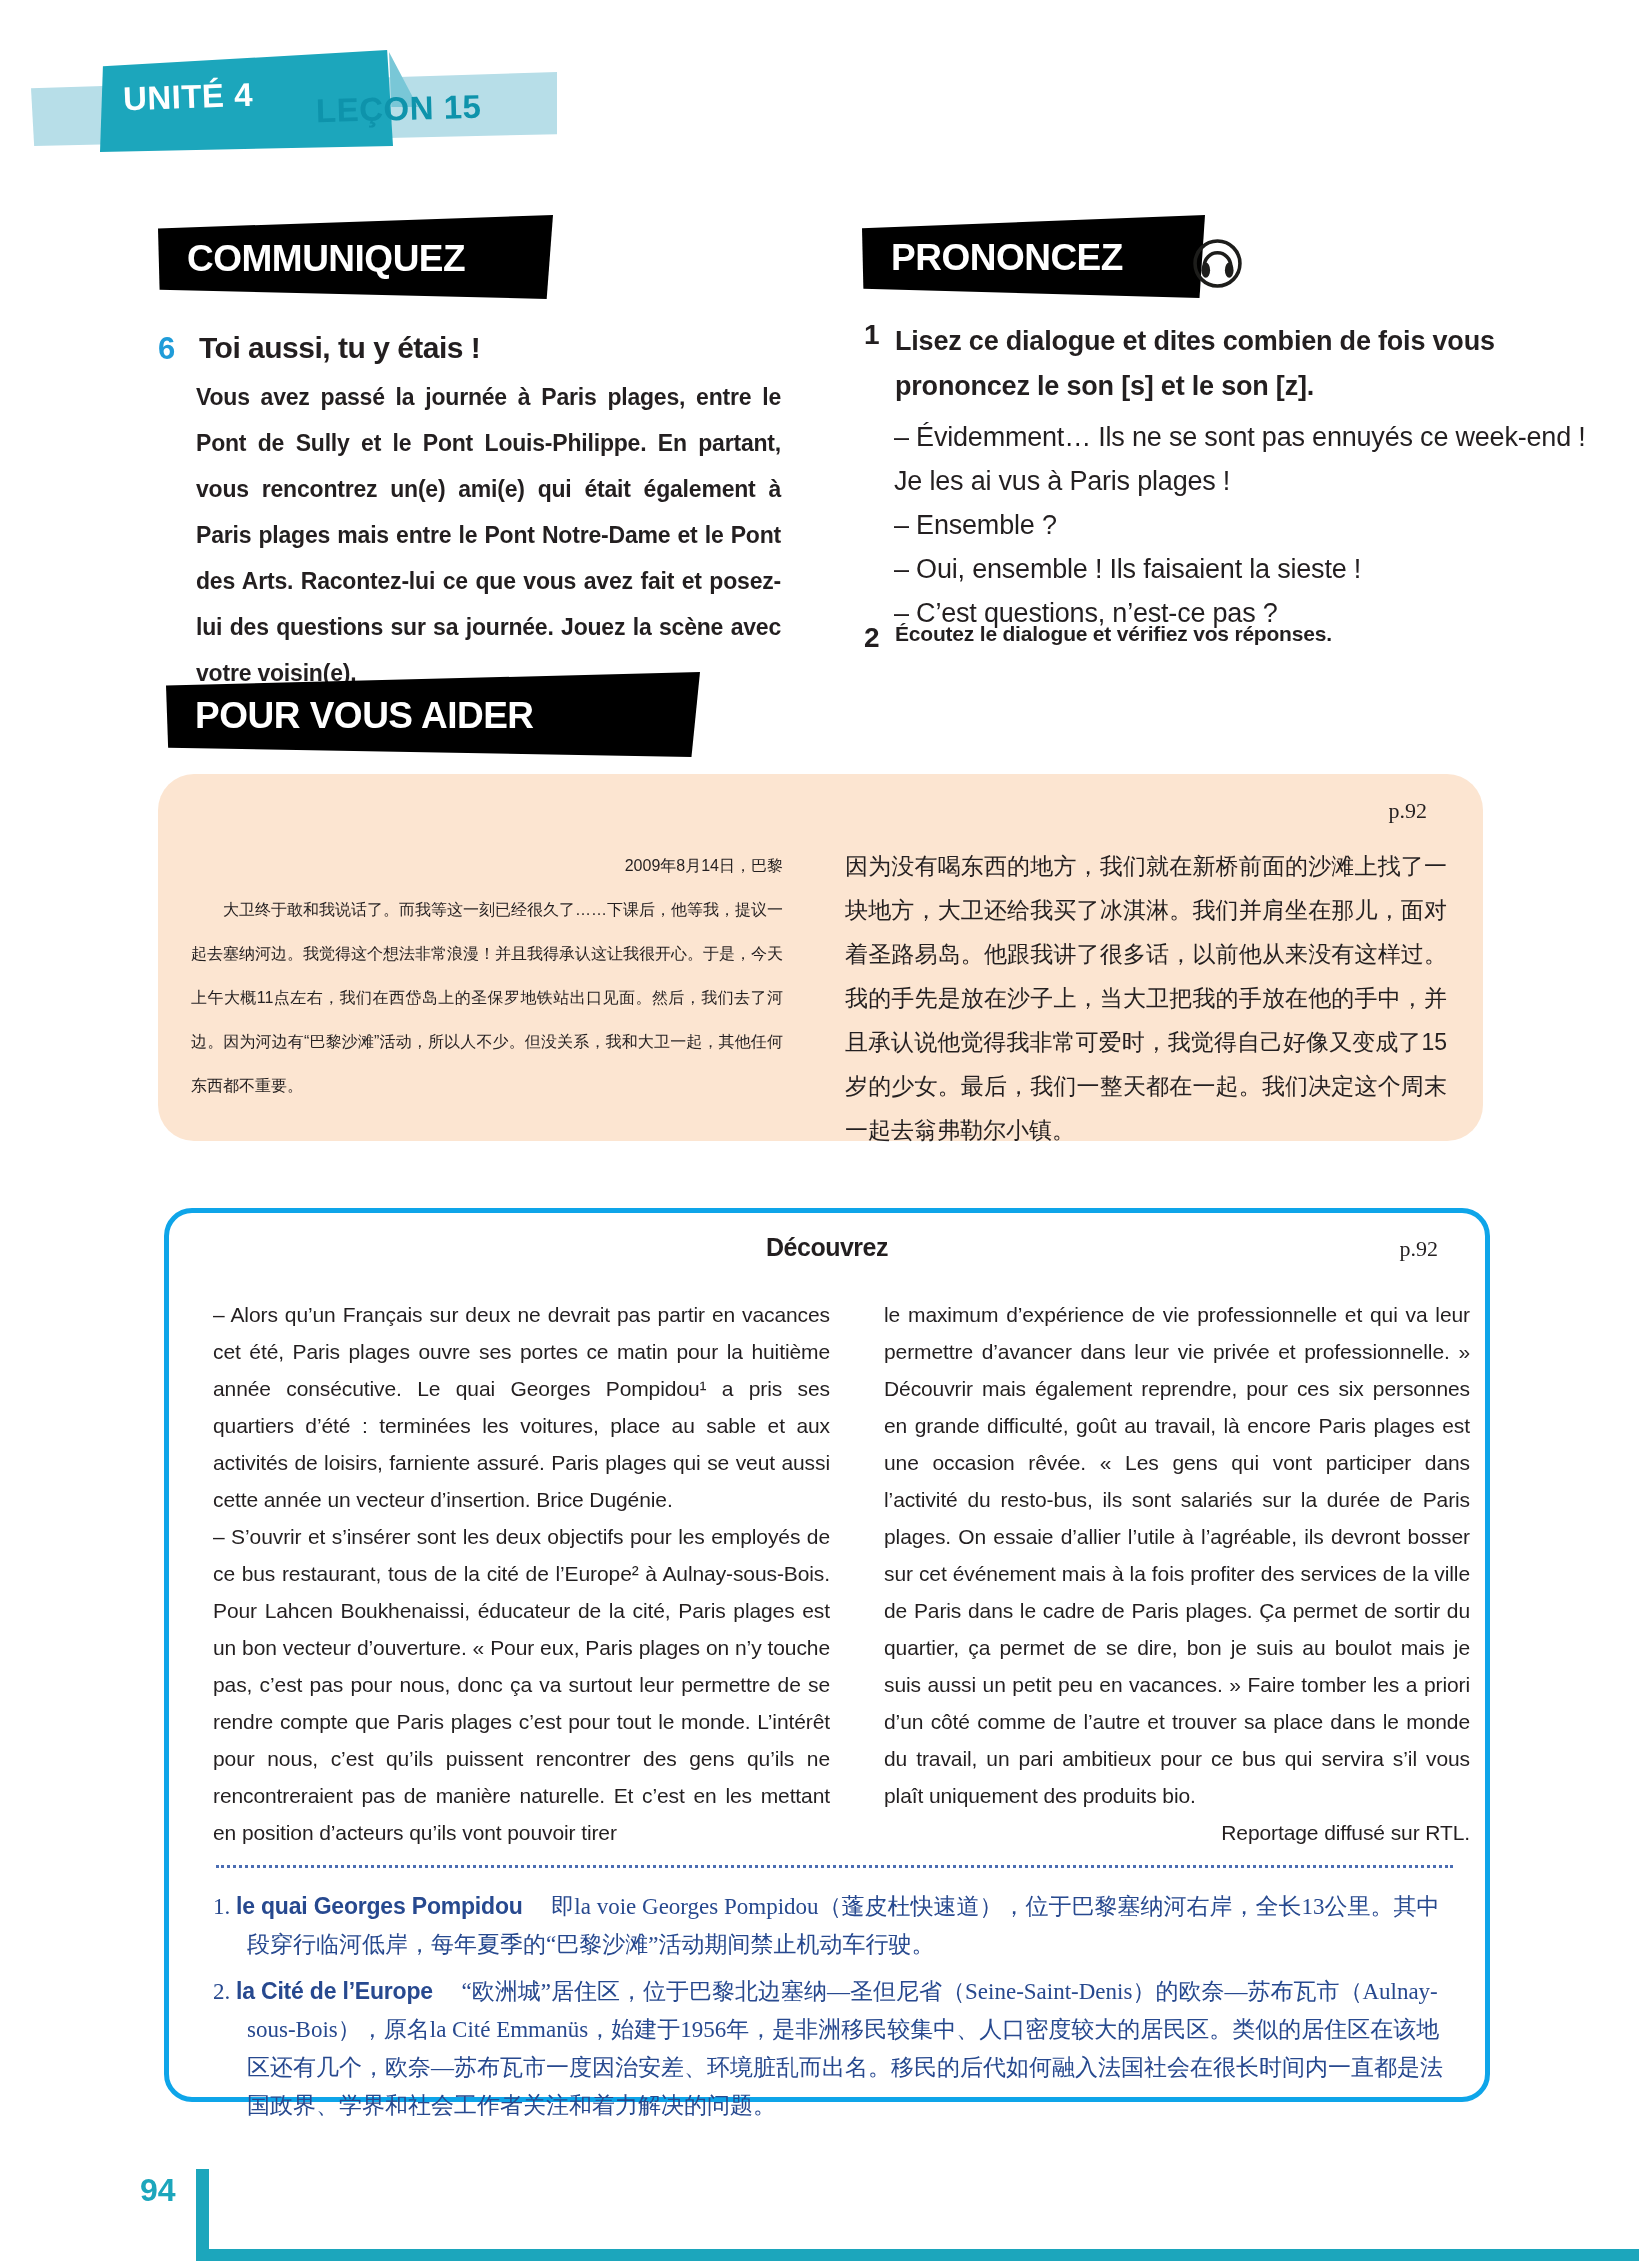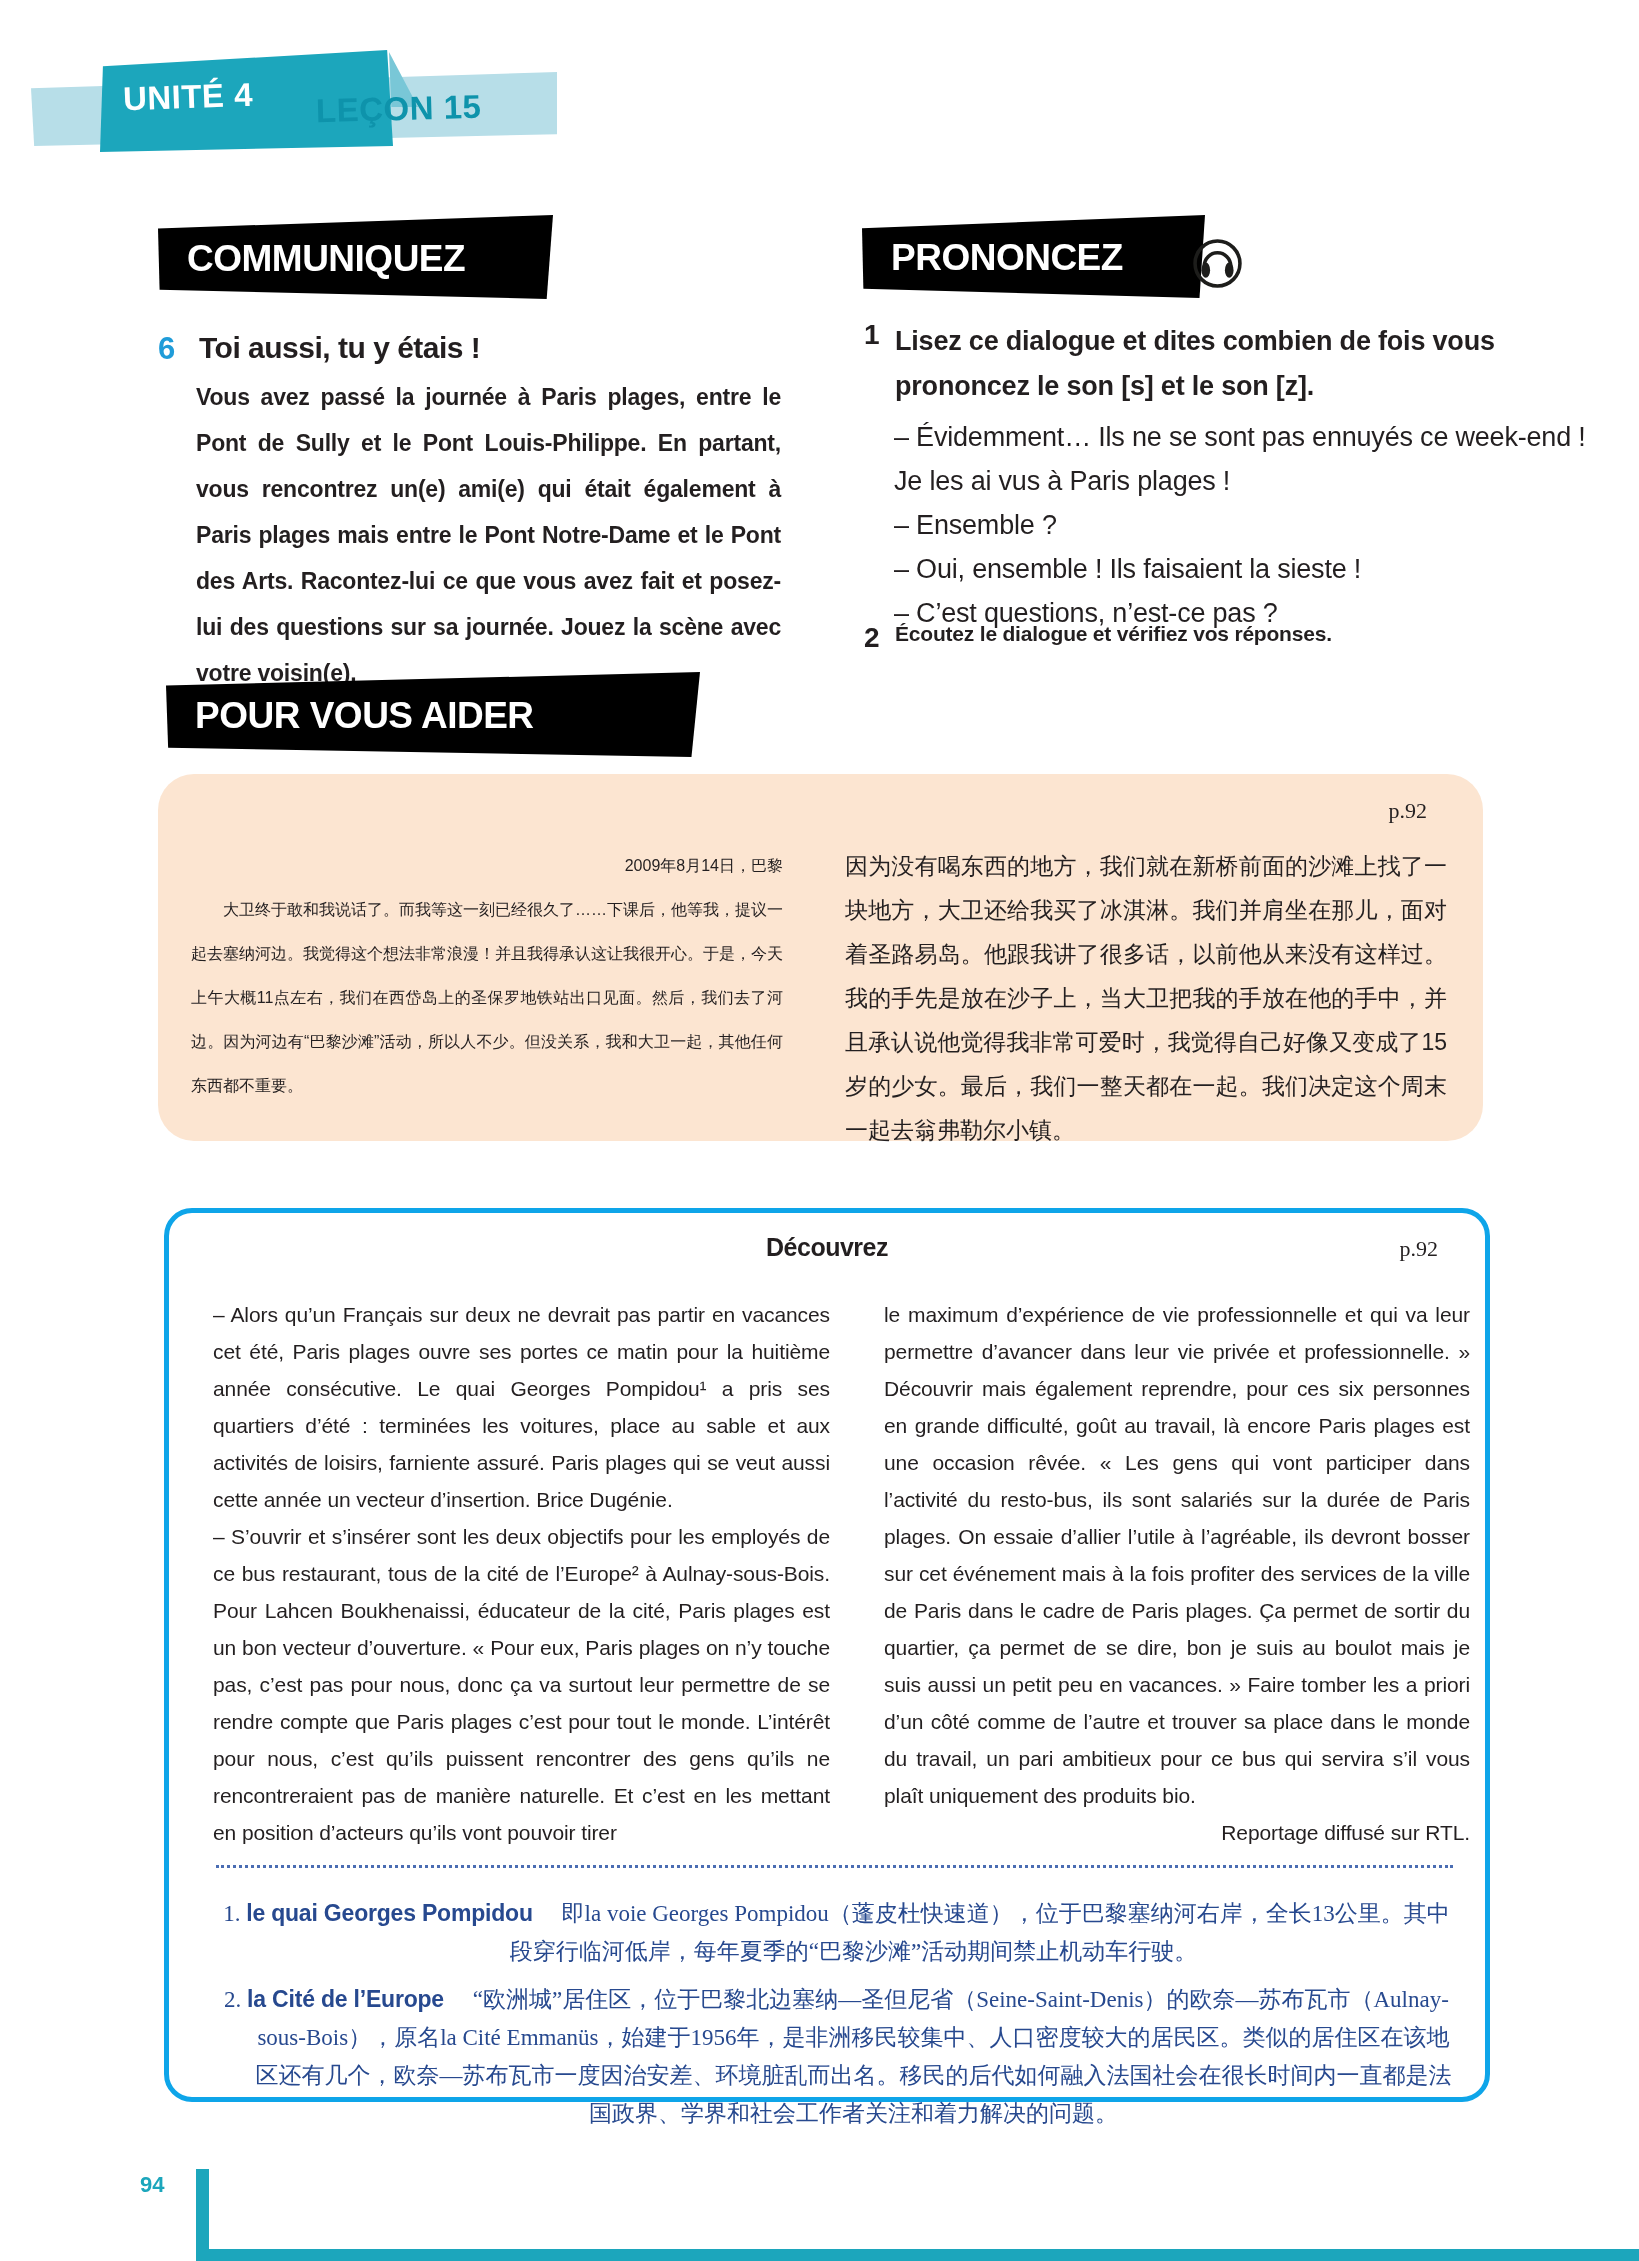--- a/index.html
+++ b/index.html
@@ -62,24 +62,24 @@
   .dec-col{position:absolute;top:83px;font-size:21px;line-height:37px;
     text-align:justify;letter-spacing:-0.1px;}
   .dec-col p{margin:0;}
   .dec-left{left:44px;width:617px;}
   .dec-right{left:715px;width:586px;}
   .dec-attrib{text-align:right;}
   .dec-divider{position:absolute;left:47px;top:652px;width:1237px;height:0;
     border-top:3px dotted #4a6db3;}
   .footnotes{position:absolute;left:44px;top:672px;width:1247px;color:#27498f;
     font-family:"Liberation Serif", serif;font-size:23px;line-height:38px;}
-  .fn{padding-left:34px;text-indent:-34px;margin:9px 0 8px 0;text-align:center;}
+  .fn{padding-left:34px;text-indent:-34px;margin:2px 0 8px 0;}
   .fn-term{font-family:"Liberation Sans", sans-serif;font-weight:bold;letter-spacing:-0.2px;}
   
-  .page-num{position:absolute;left:140px;top:2172px;font-size:22px;font-weight:bold;color:#1ca6bc;}
+  .page-num{position:absolute;left:140px;top:2172px;font-size:32px;font-weight:bold;color:#1ca6bc;}
   .footer-vbar{position:absolute;left:196px;top:2169px;width:13px;height:92px;background:#1ca6bc;}
   .footer-hband{position:absolute;left:196px;top:2249px;width:1444px;height:12px;background:#1ca6bc;}
 </style>
 </head>
 <body>
 
 <div class="band-light"></div>
 <div class="band-teal"></div>
 <div class="band-fold"></div>
 <div class="unit-label">UNITÉ 4</div>

